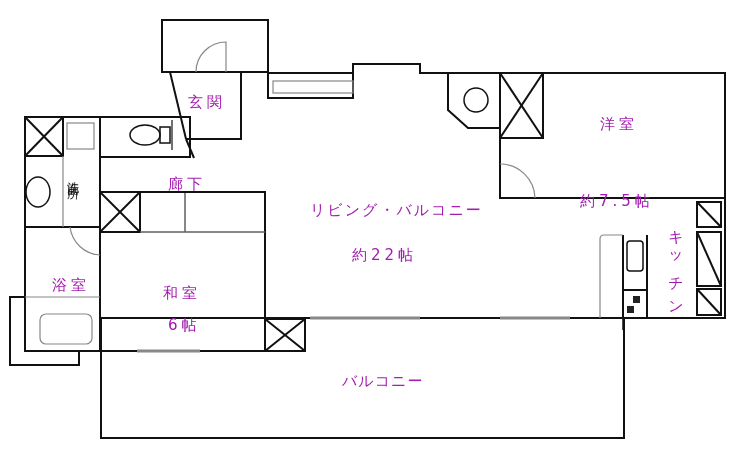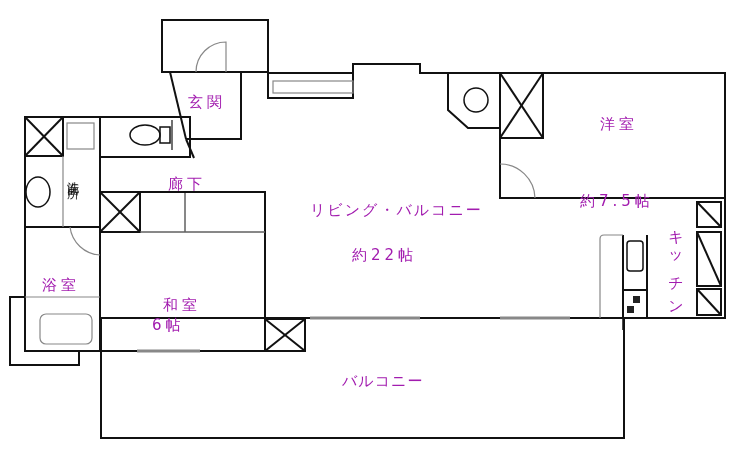--- a/index.html
+++ b/index.html
@@ -85,21 +85,21 @@
     <line x1="137" y1="351" x2="200" y2="351" stroke-width="3"></line>
     <line x1="140" y1="232" x2="265" y2="232"></line>
   </g>
   <rect x="633" y="296" width="7" height="7" fill="#222"></rect>
   <rect x="627" y="306" width="7" height="7" fill="#222"></rect>
 </svg>
 
 <div class="lbl" style="left:188px;top:93px;">玄関</div>
 <div class="lbl" style="left:168px;top:175px;">廊下</div>
 <div class="lbl-sm vert" style="left:64px;top:172px;letter-spacing:3px;">洗面所</div>
-<div class="lbl" style="left:42px;top:276px;">浴室</div>
-<div class="lbl" style="left:163px;top:296px;">和室</div>
-<div class="lbl" style="left:152px;top:316px;">6帖</div>
+<div class="lbl" style="left:52px;top:276px;">浴室</div>
+<div class="lbl" style="left:163px;top:284px;">和室</div>
+<div class="lbl" style="left:168px;top:316px;">6帖</div>
 <div class="lbl" style="left:600px;top:115px;">洋室</div>
 <div class="lbl" style="left:580px;top:160px;margin-top:32px;">約7.5帖</div>
 <div class="lbl" style="left:310px;top:201px;letter-spacing:2px;">リビング・バルコニー</div>
 <div class="lbl" style="left:352px;top:246px;text-align:center;">約22帖</div>
 <div class="lbl vert" style="left:666px;top:220px;">キッチン</div>
 <div class="lbl" style="left:342px;top:372px;letter-spacing:1px;">バルコニー</div>
 
 </body></html>

